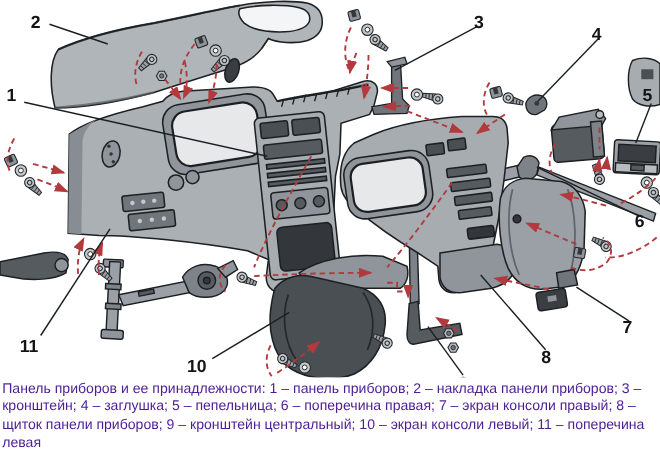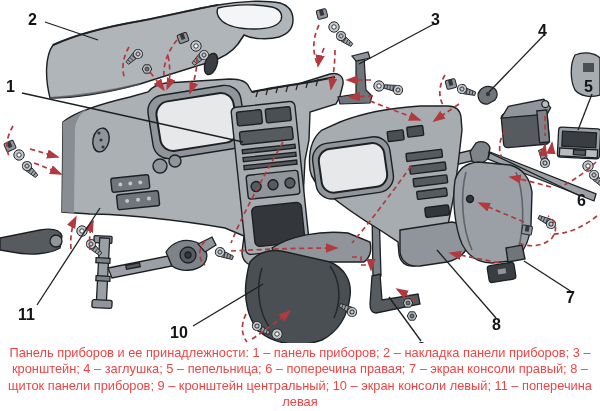--- a/index.html
+++ b/index.html
@@ -1,20 +1,20 @@
 <!DOCTYPE html>
 <html><head>
 <meta charset="utf-8">
 <style>
   html,body{margin:0;padding:0;background:#ffffff;}
   .stage{position:relative;width:600px;height:411px;overflow:hidden;background:#ffffff;
          font-family:"Liberation Sans",sans-serif;}
   .diagram-svg{position:absolute;top:0;left:0;display:block;}
   .caption{position:absolute;top:343px;left:0;width:596px;padding:2px 2px 0 2px;
-           font-size:12.8px;line-height:16.3px;color:#ef4444;text-align:center;}
+           font-size:12.8px;line-height:16.3px;color:#4c1d95;}
   .plabel{font:700 16px "Liberation Sans",sans-serif;fill:#131416;}
 </style>
 </head>
 <body>
 
 <div class="stage">
 
 <svg class="diagram-svg" width="600" height="343" viewBox="0 0 600 343">
   <defs>
     <marker id="arr" markerWidth="8" markerHeight="6" refX="6.5" refY="2.75" orient="auto">

